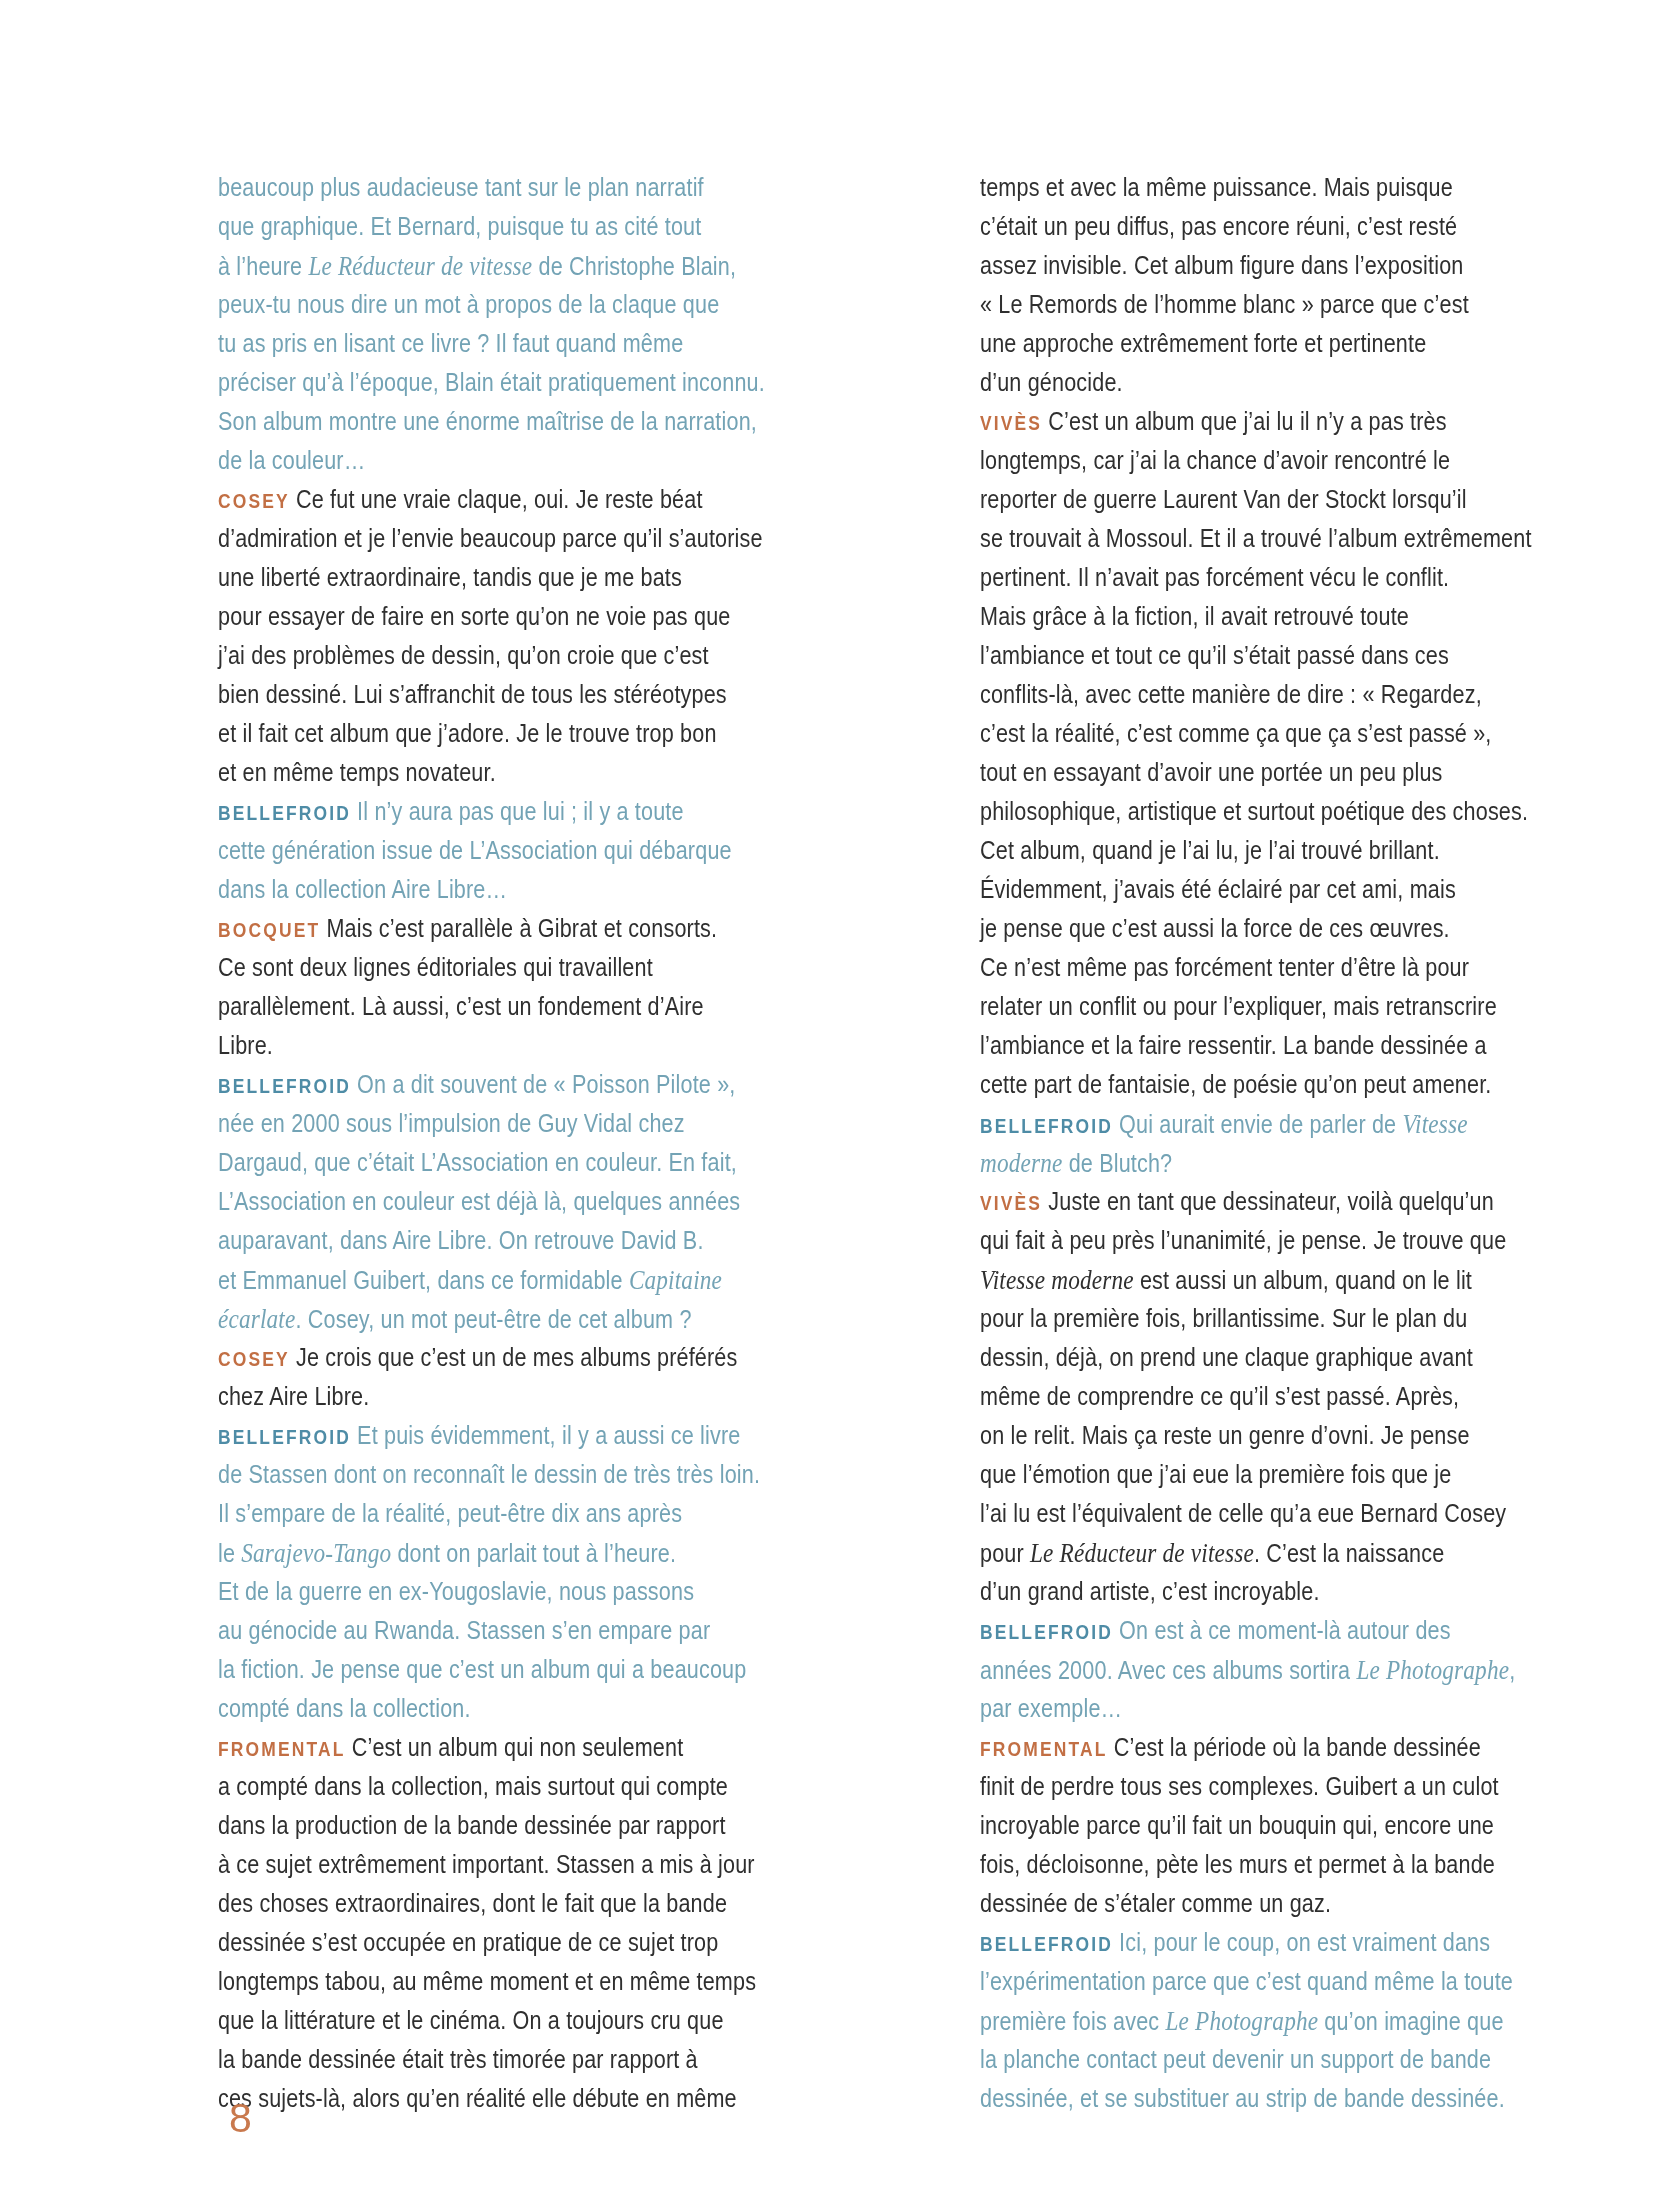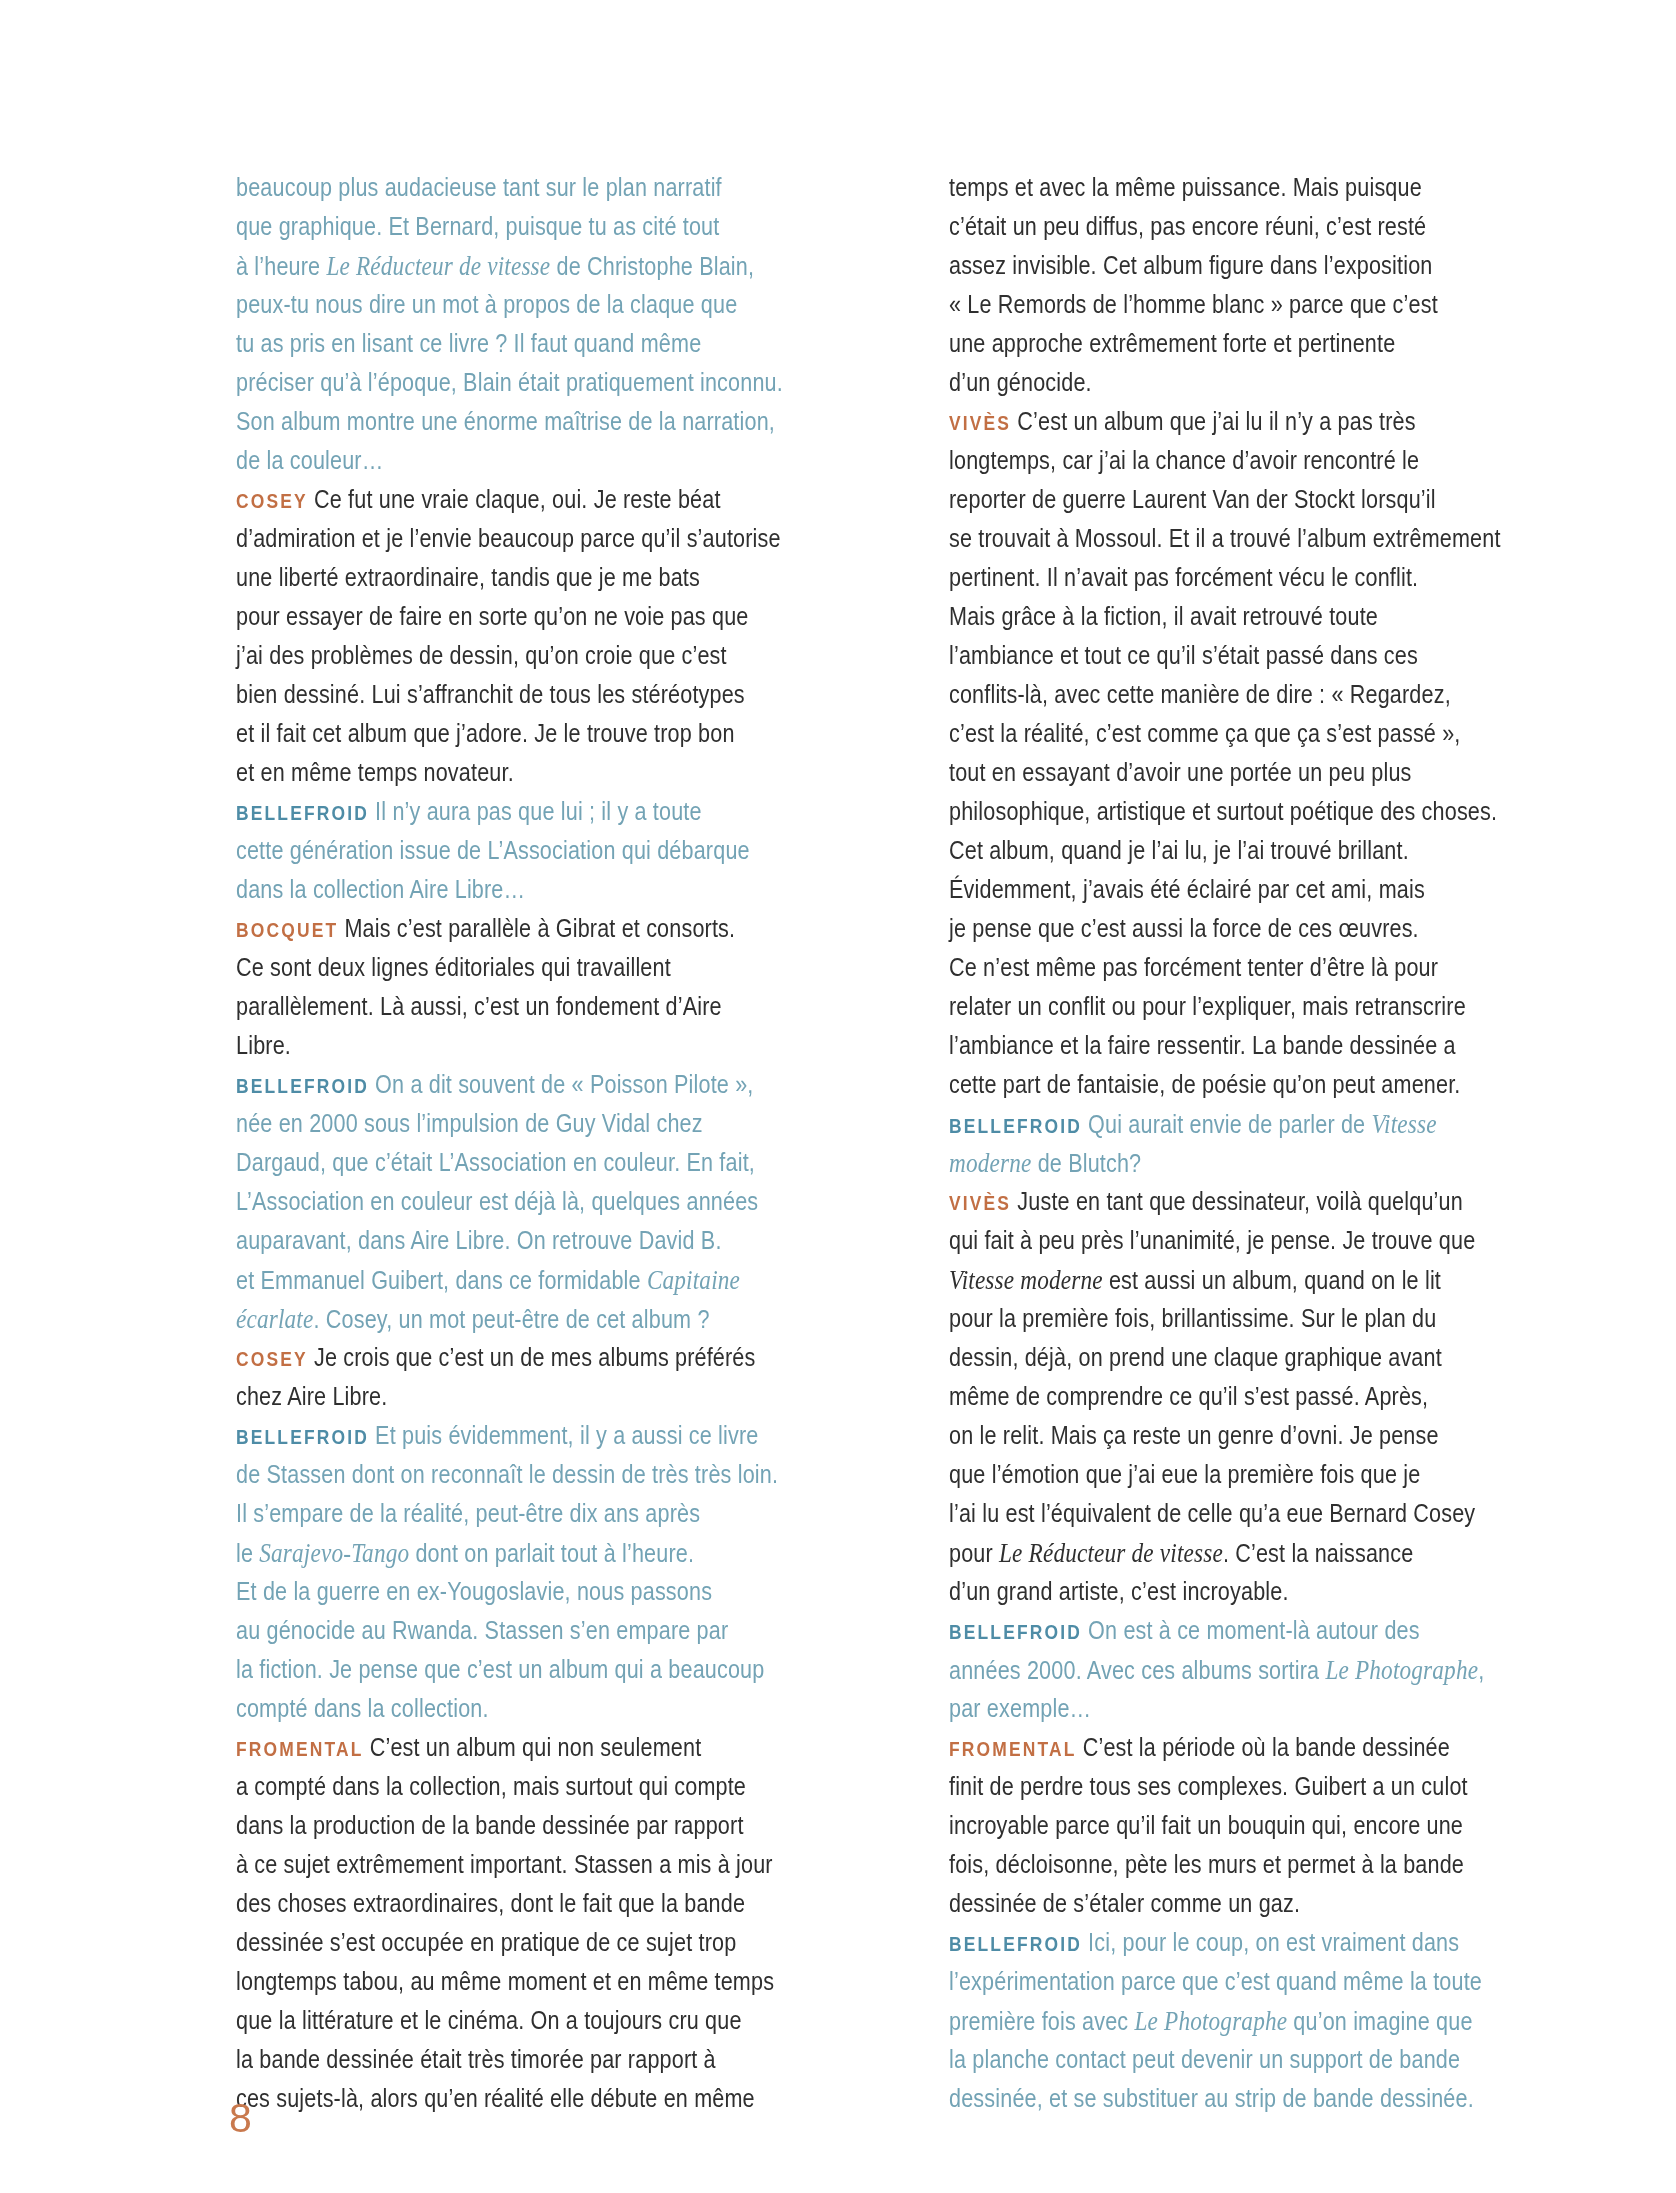--- a/index.html
+++ b/index.html
@@ -3,22 +3,22 @@
 <meta charset="utf-8">
 <style>
   html,body{margin:0;padding:0}
   body{
     width:1677px;height:2193px;
     background:var(--background,#ffffff);
     position:relative;overflow:hidden;
     font-family:"Liberation Sans",sans-serif;
   }
   .column{position:absolute;top:168px;width:646px}
-  #col-left{left:236px}
-  #col-right{left:949px}
+  #col-left{left:218px}
+  #col-right{left:980px}
   .line{
     height:39px;line-height:39px;font-size:26px;
     white-space:nowrap;transform:scaleX(0.83);transform-origin:0 50%;
     color:var(--ink,#2f2f2f);letter-spacing:0.2px;
   }
   .s-b{color:var(--ink,#2f2f2f)}
   .s-q{color:var(--teal,#73a3b5)}
   .s-bi{color:var(--ink,#2f2f2f);font-family:"Liberation Serif",serif;font-style:italic;font-size:28px}
   .s-qi{color:var(--teal,#73a3b5);font-family:"Liberation Serif",serif;font-style:italic;font-size:28px}
   .s-lo{color:var(--orange,#c26f44);font-weight:bold;font-size:21px;letter-spacing:2.6px}

